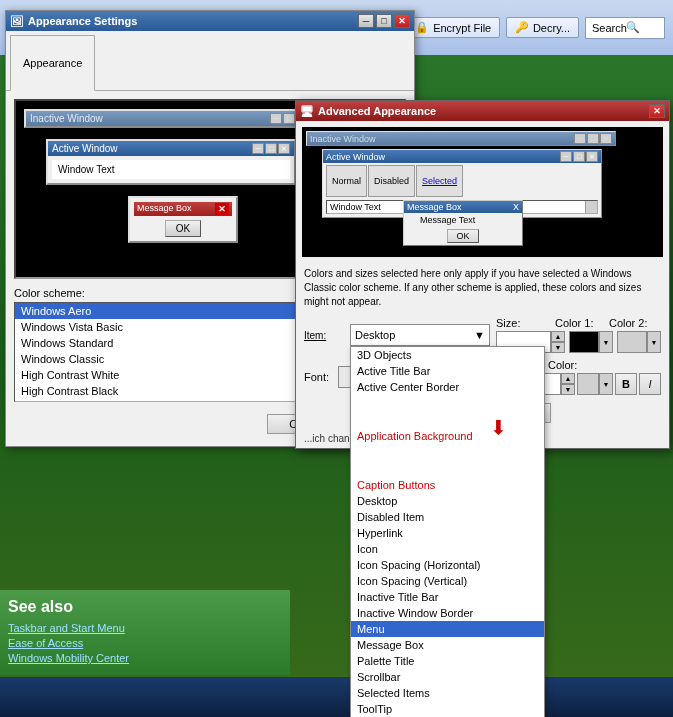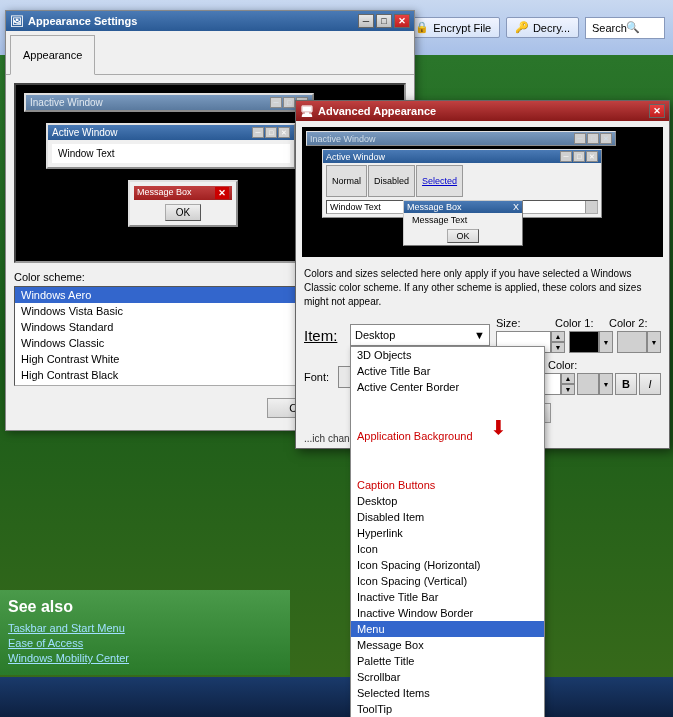--- a/index.html
+++ b/index.html
@@ -123,21 +123,21 @@
     }
 
     .tab-bar {
       background: #f0f0f0;
       padding: 4px 4px 0;
       border-bottom: 1px solid #aaa;
     }
 
     .tab-active {
       display: inline-block;
-      padding: 13px 12px;
+      padding: 21px 12px;
       background: #f0f0f0;
       border: 1px solid #aaa;
       border-bottom: 1px solid #f0f0f0;
       margin-bottom: -1px;
       font-size: 11px;
     }
 
     .window-content {
       padding: 8px;
     }
@@ -393,21 +393,21 @@
     .adv-msgbox-title {
       background: linear-gradient(180deg, #4a7ab5 0%, #2a5a95 100%);
       color: white;
       font-size: 9px;
       padding: 1px 3px;
       display: flex;
       justify-content: space-between;
     }
 
     .adv-msgbox-text {
-      padding: 2px 8px;
+      padding: 2px 16px;
       font-size: 9px;
     }
 
     .adv-msgbox-btn {
       background: linear-gradient(180deg, #f0f0f0 0%, #d8d8d8 100%);
       border: 1px outset #aaa;
       padding: 1px 8px;
       font-size: 9px;
       display: block;
       margin: 2px auto;
@@ -421,21 +421,21 @@
     }
 
     .item-row {
       display: flex;
       align-items: center;
       padding: 4px 8px;
       gap: 6px;
     }
 
     .item-label {
-      font-size: 15px;
+      font-size: 10px;
       width: 40px;
       text-decoration: underline;
     }
 
     .item-dropdown {
       flex: 1;
       height: 22px;
       background: white;
       border: 1px solid #888;
       display: flex;

